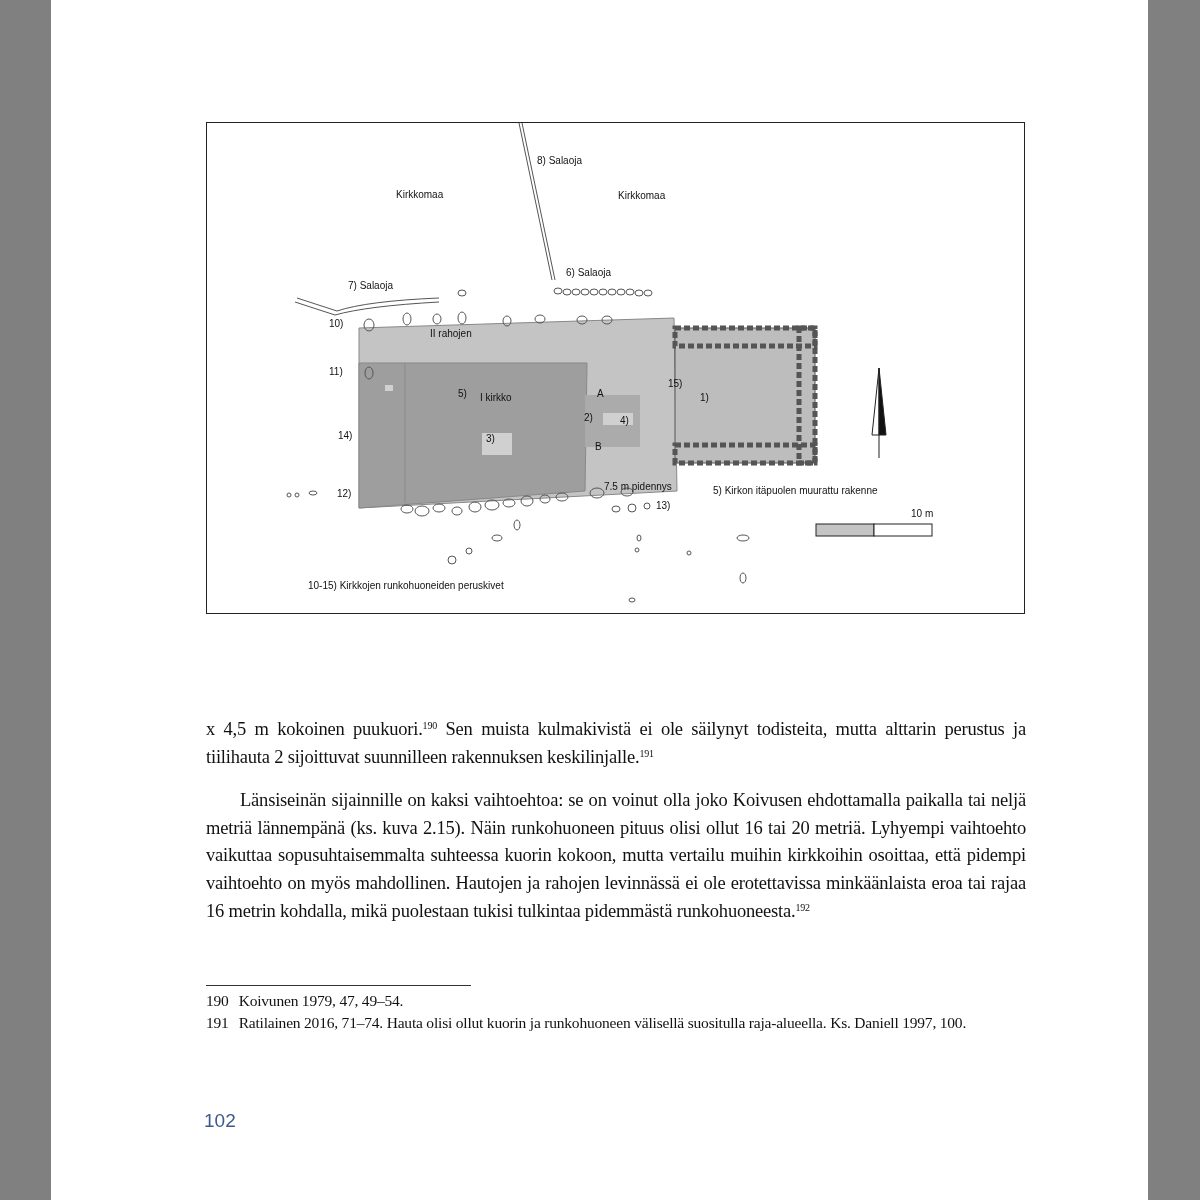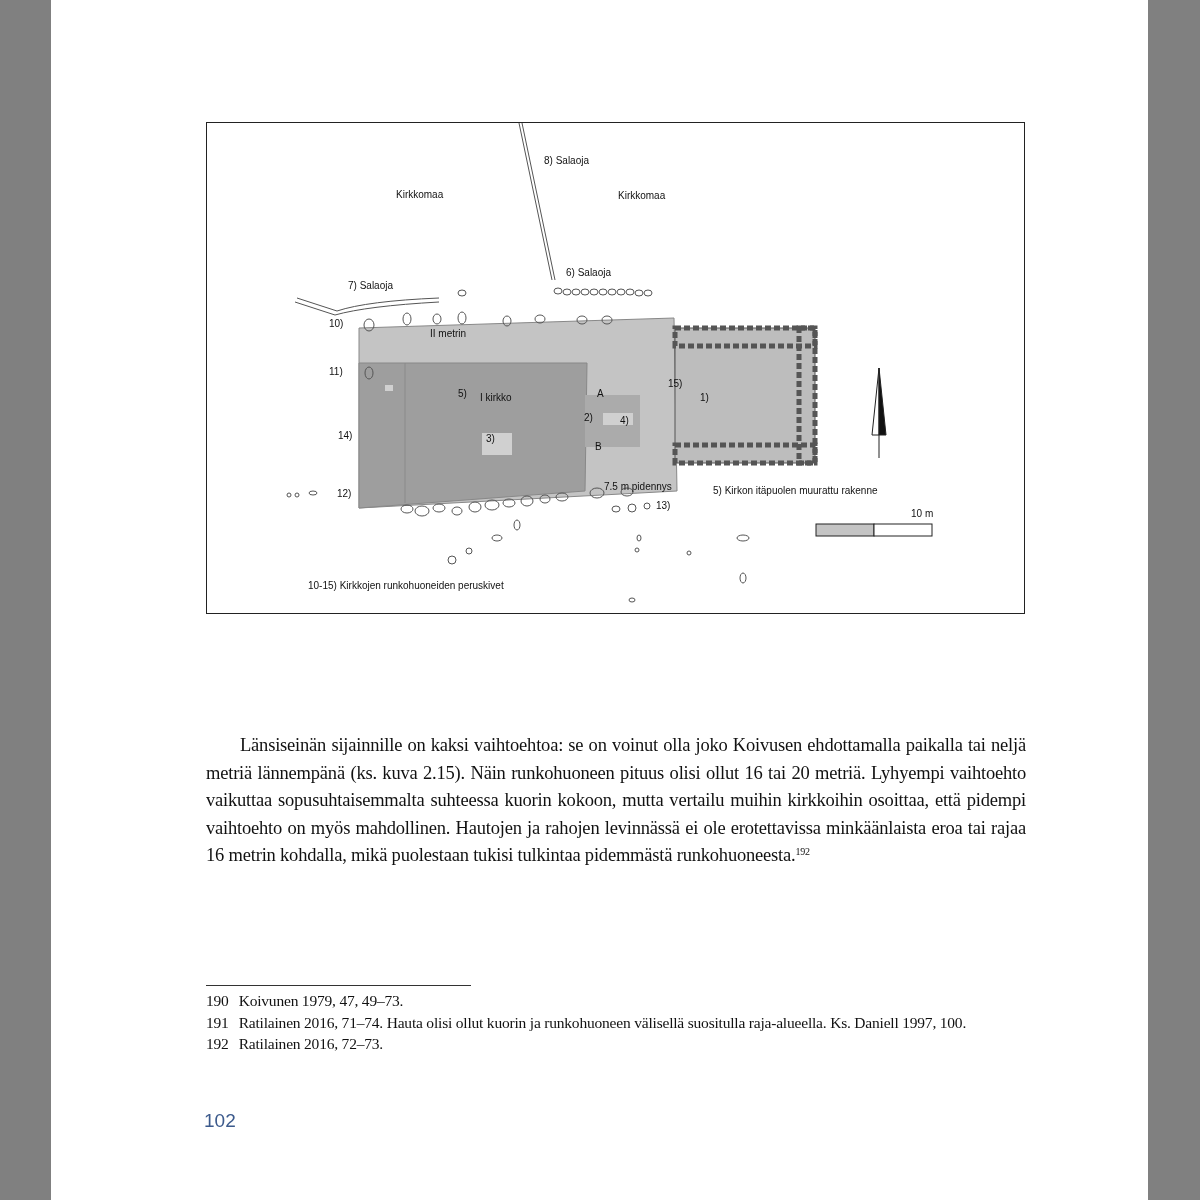--- a/index.html
+++ b/index.html
@@ -140,24 +140,24 @@
       <polygon points="672,245 665,312 672,312" fill="#fff" stroke="#222" stroke-width="1"></polygon>
       <polygon points="672,245 679,312 672,312" fill="#111" stroke="#222" stroke-width="1"></polygon>
       <line x1="672" y1="312" x2="672" y2="335" stroke="#222" stroke-width="1"></line>
 
       <rect x="609" y="401" width="58" height="12" fill="#c4c4c4" stroke="#222" stroke-width="1"></rect>
       <rect x="667" y="401" width="58" height="12" fill="#fff" stroke="#222" stroke-width="1"></rect>
     </svg>
 
     <span class="map-label" style="left:189px;top:67px;">Kirkkomaa</span>
     <span class="map-label" style="left:411px;top:68px;">Kirkkomaa</span>
-    <span class="map-label" style="left:337px;top:33px;">8) Salaoja</span>
+    <span class="map-label" style="left:330px;top:33px;">8) Salaoja</span>
     <span class="map-label" style="left:359px;top:145px;">6) Salaoja</span>
     <span class="map-label" style="left:141px;top:158px;">7) Salaoja</span>
-    <span class="map-label" style="left:223px;top:206px;">II metrin</span>
+    <span class="map-label" style="left:223px;top:206px;">II rahojen</span>
     <span class="map-label" style="left:273px;top:270px;">I kirkko</span>
     <span class="map-label" style="left:122px;top:196px;">10)</span>
     <span class="map-label" style="left:122px;top:244px;">11)</span>
     <span class="map-label" style="left:131px;top:308px;">14)</span>
     <span class="map-label" style="left:130px;top:366px;">12)</span>
     <span class="map-label" style="left:449px;top:378px;">13)</span>
     <span class="map-label" style="left:461px;top:256px;">15)</span>
     <span class="map-label" style="left:493px;top:270px;">1)</span>
     <span class="map-label" style="left:377px;top:290px;">2)</span>
     <span class="map-label" style="left:279px;top:311px;">3)</span>
@@ -166,25 +166,25 @@
     <span class="map-label" style="left:390px;top:266px;">A</span>
     <span class="map-label" style="left:388px;top:319px;">B</span>
     <span class="map-label" style="left:397px;top:359px;">7.5 m pidennys</span>
     <span class="map-label" style="left:506px;top:363px;">5) Kirkon itäpuolen muurattu rakenne</span>
     <span class="map-label" style="left:101px;top:458px;">10-15) Kirkkojen runkohuoneiden peruskivet</span>
     <span class="map-label" style="left:704px;top:386px;">10 m</span>
   </div>
 
 
   <div class="body-text">
+    <p><span>x 4,5 m kokoinen puukuori.</span><sup>190</sup><span> Sen muista kulmakivistä ei ole säilynyt todisteita, mutta alttarin perustus ja tiilihauta 2 sijoittuvat suunnilleen rakennuksen keskilinjalle.</span><sup>191</sup></p>
     <p class="indent"><span>Länsiseinän sijainnille on kaksi vaihtoehtoa: se on voinut olla joko Koivusen ehdottamalla paikalla tai neljä metriä lännempänä (ks. kuva 2.15). Näin runkohuoneen pituus olisi ollut 16 tai 20 metriä. Lyhyempi vaihtoehto vaikuttaa sopusuhtaisemmalta suhteessa kuorin kokoon, mutta vertailu muihin kirkkoihin osoittaa, että pidempi vaihtoehto on myös mahdollinen. Hautojen ja rahojen levinnässä ei ole erotettavissa minkäänlaista eroa tai rajaa 16 metrin kohdalla, mikä puolestaan tukisi tulkintaa pidemmästä runkohuoneesta.</span><sup>192</sup></p>
   </div>
 
   <div class="fn-rule"></div>
 
   <div class="footnotes">
-    <p class="fn"><span class="fn-num">190</span><span>Koivunen 1979, 47, 49–73.</span></p>
+    <p class="fn"><span class="fn-num">190</span><span>Koivunen 1979, 47, 49–54.</span></p>
     <p class="fn"><span class="fn-num">191</span><span>Ratilainen 2016, 71–74. Hauta olisi ollut kuorin ja runkohuoneen välisellä suositulla raja-alueella. Ks. Daniell 1997, 100.</span></p>
-    <p class="fn"><span class="fn-num">192</span><span>Ratilainen 2016, 72–73.</span></p>
   </div>
 
   <div class="page-number">102</div>
 </div>
 
 </body></html>

